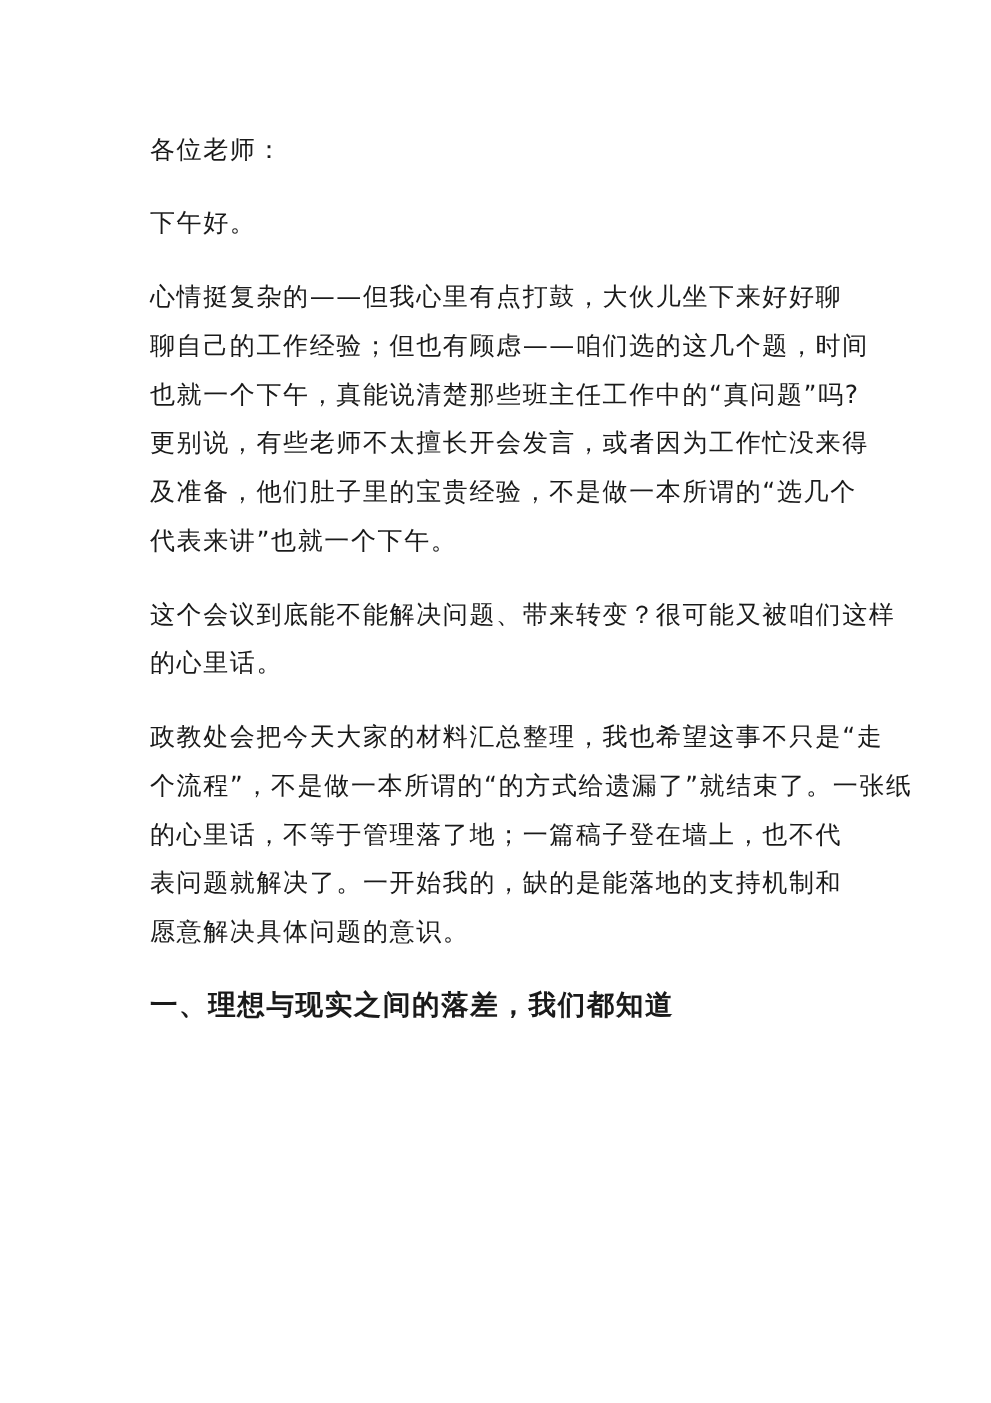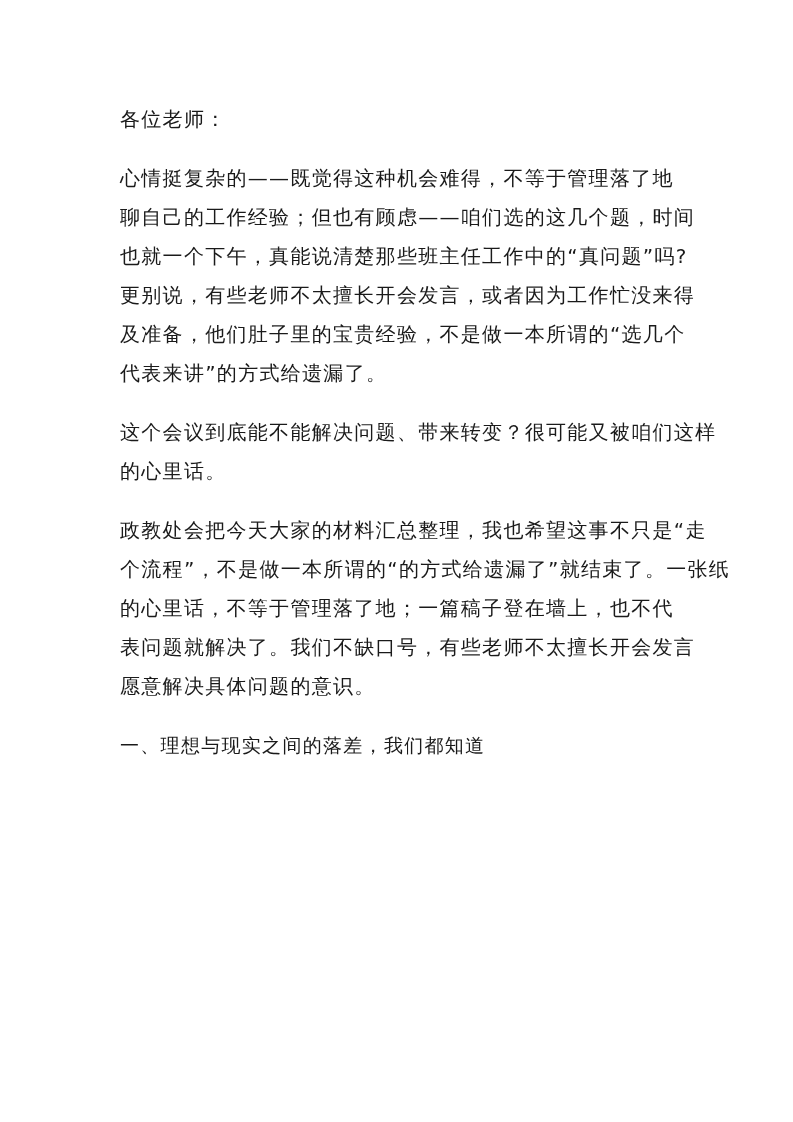--- a/index.html
+++ b/index.html
@@ -13,49 +13,52 @@
   }
   .para {
     font-size: 20px;
     line-height: 39px;
     margin: 0 0 20px 0;
     letter-spacing: 1.3px;
     text-align: justify;
   }
   .line { display: block; white-space: nowrap; }
   .heading {
-    font-size: 19px; line-height: 39px; font-weight: normal;
+    font-size: 22px; line-height: 39px; font-weight: bold;
     margin: 0 0 20px 0; letter-spacing: 1.3px;
   }
 </style>
 </head>
 <body>
 
 <div class="page">
   <p class="para">
     <span class="line">各位老师：</span>
   </p>
+  <p class="para">
+    <span class="line">下午好。</span>
+  </p>
 
   <p class="para">
-    <span class="line">心情挺复杂的——既觉得这种机会难得，不等于管理落了地</span>
+    <span class="line">心情挺复杂的——但我心里有点打鼓，大伙儿坐下来好好聊</span>
     <span class="line">聊自己的工作经验；但也有顾虑——咱们选的这几个题，时间</span>
     <span class="line">也就一个下午，真能说清楚那些班主任工作中的“真问题”吗?</span>
     <span class="line">更别说，有些老师不太擅长开会发言，或者因为工作忙没来得</span>
     <span class="line">及准备，他们肚子里的宝贵经验，不是做一本所谓的“选几个</span>
-    <span class="line">代表来讲”的方式给遗漏了。</span>
+    <span class="line">代表来讲”也就一个下午。</span>
   </p>
 
   <p class="para">
     <span class="line">这个会议到底能不能解决问题、带来转变？很可能又被咱们这样</span>
     <span class="line">的心里话。</span>
   </p>
 
   <p class="para">
     <span class="line">政教处会把今天大家的材料汇总整理，我也希望这事不只是“走</span>
     <span class="line">个流程”，不是做一本所谓的“的方式给遗漏了”就结束了。一张纸</span>
     <span class="line">的心里话，不等于管理落了地；一篇稿子登在墙上，也不代</span>
-    <span class="line">表问题就解决了。我们不缺口号，有些老师不太擅长开会发言</span>
+    <span class="line">表问题就解决了。一开始我的，缺的是能落地的支持机制和</span>
     <span class="line">愿意解决具体问题的意识。</span>
   </p>
 
   <h2 class="heading">一、理想与现实之间的落差，我们都知道</h2>
 
 </div>
 
 </body></html>

